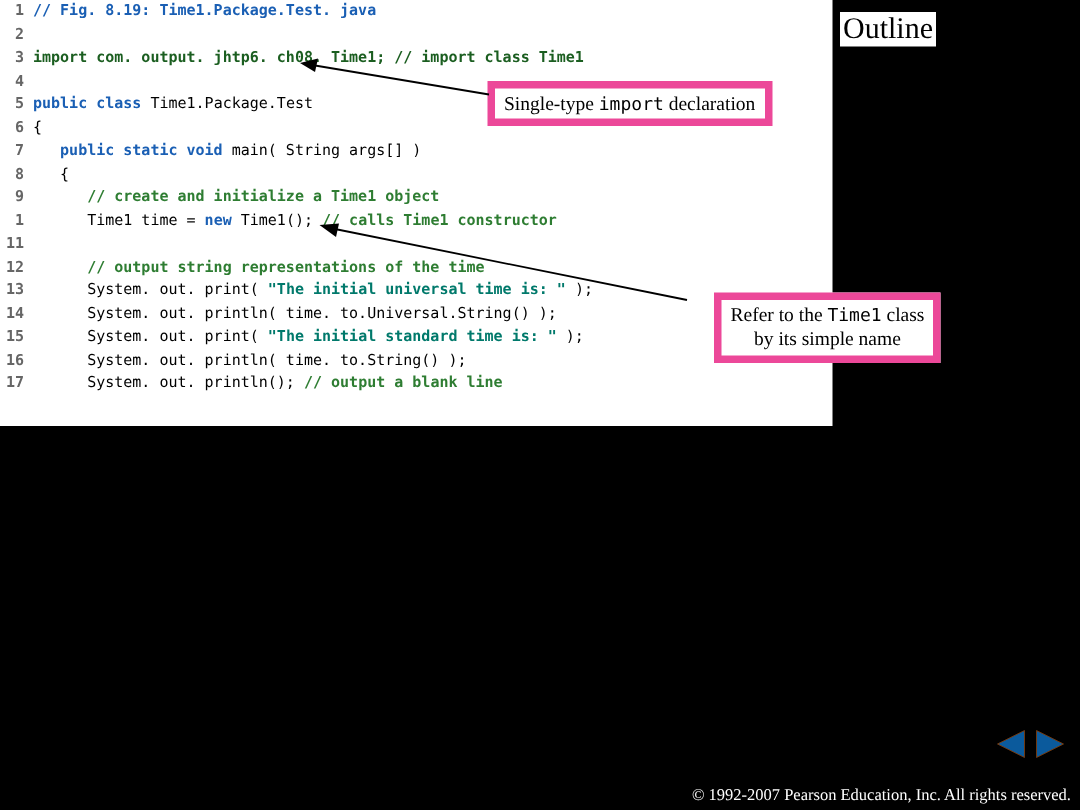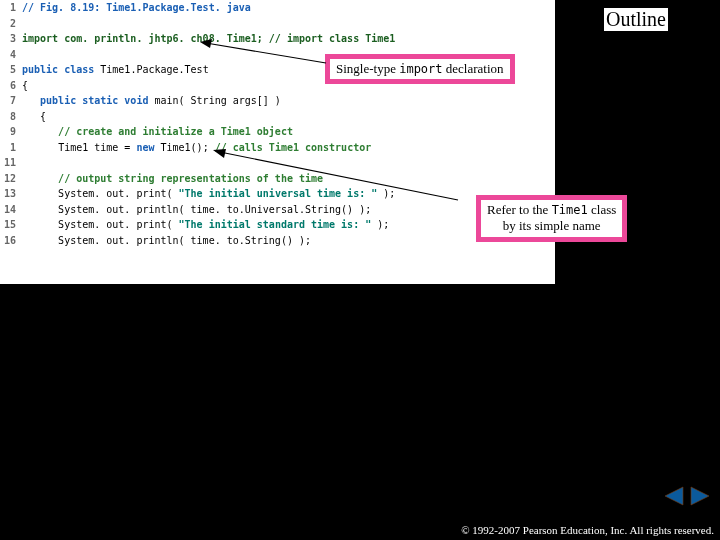--- a/index.html
+++ b/index.html
@@ -43,21 +43,20 @@
   .outline-box {
     position: absolute;
     left: 560px;
     top: 8px;
     font-family: "Times New Roman", serif;
     font-size: 20px;
     border-bottom: 1px solid #000;
     color: #000;
     background: #fff;
     padding: 0 2px;
-    margin-left: 44px;
   }
   .page-number {
     position: absolute;
     right: 4px;
     top: 4px;
     color: #000;
     background: transparent;
     font-family: "Times New Roman", serif;
     font-size: 12px;
   }
@@ -117,34 +116,35 @@
     font-family: "Times New Roman", serif;
     font-size: 11px;
   }
 </style>
 </head>
 <body>
 
 <div class="code-panel" id="code-panel">
     <div class="code-line"><div class="lineno">1</div><div class="code-text"><span class="c-blue">// Fig. 8.19: Time1.Package.Test. java</span></div></div>
     <div class="code-line"><div class="lineno">2</div></div>
-    <div class="code-line"><div class="lineno">3</div><div class="code-text"><span class="c-darkgr">import</span><span class="c-darkgr"> com. println. jhtp6. ch08. Time1;</span><span class="c-darkgr"> // import class Time1</span></div></div>
+    <div class="code-line"><div class="lineno">3</div><div class="code-text"><span class="c-darkgr">import</span><span class="c-darkgr"> com. output. jhtp6. ch08. Time1;</span><span class="c-darkgr"> // import class Time1</span></div></div>
     <div class="code-line"><div class="lineno">4</div><div class="code-text"><span></span></div></div>
     <div class="code-line"><div class="lineno">5</div><div class="code-text"><span class="c-blue">public class </span><span>Time1.Package.Test</span></div></div>
     <div class="code-line"><div class="lineno">6</div><div class="code-text"><span>{</span></div></div>
     <div class="code-line"><div class="lineno">7</div><div class="code-text"><span>   </span><span class="c-blue">public static void</span><span> main( String args[] )</span></div></div>
     <div class="code-line"><div class="lineno">8</div><div class="code-text"><span>   {</span></div></div>
     <div class="code-line"><div class="lineno">9</div><div class="code-text"><span class="c-green">      // create and initialize a Time1 object</span></div></div>
     <div class="code-line"><div class="lineno">1</div><div class="code-text"><span>      </span><span>Time1 time = </span><span class="c-blue">new</span><span> Time1();</span><span class="c-green"> // calls Time1 constructor</span></div></div>
     <div class="code-line"><div class="lineno">11</div><div class="code-text"><span></span></div></div>
     <div class="code-line"><div class="lineno">12</div><div class="code-text"><span class="c-green">      // output string representations of the time</span></div></div>
     <div class="code-line"><div class="lineno">13</div><div class="code-text"><span>      System. out. print( </span><span class="c-teal">"The initial universal time is: "</span><span> );</span></div></div>
     <div class="code-line"><div class="lineno">14</div><div class="code-text"><span>      System. out. println( time. to.Universal.String() );</span></div></div>
     <div class="code-line"><div class="lineno">15</div><div class="code-text"><span>      System. out. print( </span><span class="c-teal">"The initial standard time is: "</span><span> );</span></div></div>
     <div class="code-line"><div class="lineno">16</div><div class="code-text"><span>      System. out. println( time. to.String() );</span></div></div>
+    <div class="code-line"><div class="lineno">17</div><div class="code-text"><span>      System. out. println();</span><span class="c-green"> // output a blank line</span></div></div>
   </div>
 
 <div class="outline-box">Outline</div>
 
 <div class="page-number">168</div>
 
 <div class="callout" id="callout-import">
   <span>Single-type </span><span class="mono">import</span><span> declaration</span>
 </div>
 

